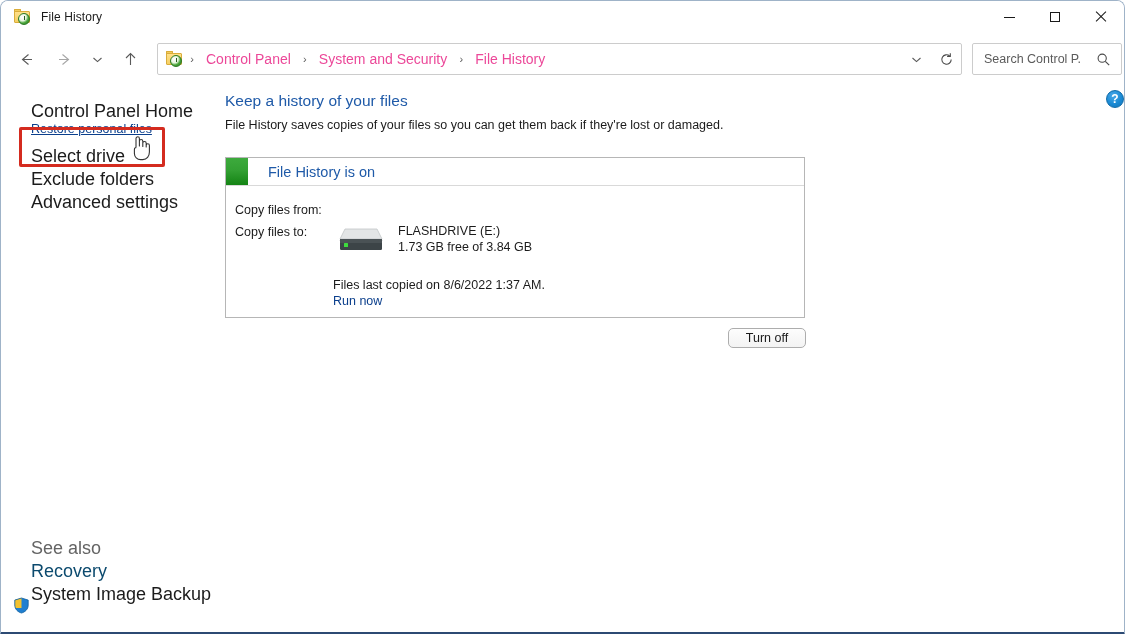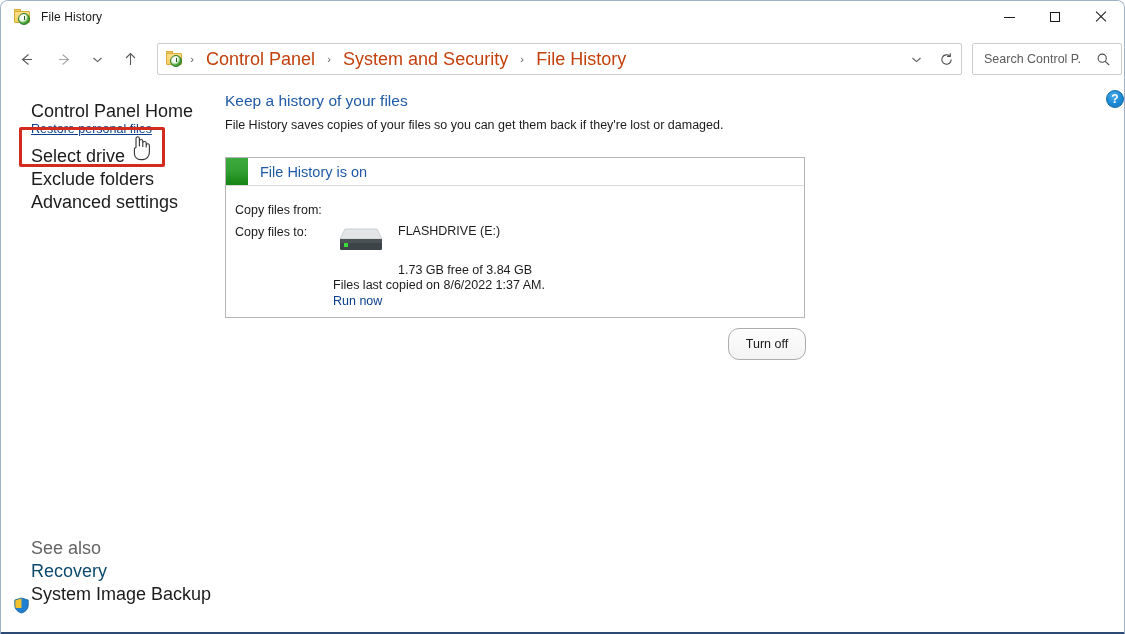--- a/index.html
+++ b/index.html
@@ -100,21 +100,21 @@
     flex: none;
     width: 805px; height: 32px;
     border: 1px solid #cccccc;
     background: #ffffff;
     display: flex; align-items: center;
     border-radius: 2px;
   }
   .addr-icon { margin-left: 8px; width: 18px; height: 18px; position: relative; flex: none; }
   .crumbs { display: flex; align-items: center; height: 100%; }
   .crumb {
-    font-size: 18px; color: #c2410c;
+    font-size: 14px; color: #ec4899;
     padding: 0 6px; height: 24px;
     display: flex; align-items: center; border-radius: 2px;
   }
   .crumb-sep {
     color: #5a5a5a; font-size: 11px;
     padding: 0 2px; display: flex; align-items: center;
     height: 24px; width: 16px; justify-content: center;
   }
   .addr-right { margin-left: auto; display: flex; align-items: center; height: 100%; }
   .addr-chevron, .addr-refresh {
@@ -208,44 +208,44 @@
   #status-header {
     position: relative; height: 28px;
     border-bottom: 1px solid #d9d9d9;
     display: flex; align-items: center;
   }
   #status-swatch {
     width: 22px; height: 27px; flex: none;
     background: linear-gradient(#3daa3d 0%, #33a033 45%, #148414 100%);
   }
   #status-title {
-    margin-left: 12px;
+    margin-left: 20px;
     font-size: 14.5px; color: #1f5aa8;
   }
   .panel-row { position: absolute; font-size: 12.5px; color: #1b1b1b; }
   #lbl-from { left: 9px; top: 45px; }
   #val-from { left: 107px; top: 45px; }
   #lbl-to   { left: 9px; top: 67px; }
 
   #drive-icon {
     position: absolute; left: 111px; top: 67px;
     width: 48px; height: 30px;
   }
   #drive-name { left: 172px; top: 66px; }
-  #drive-space { left: 172px; top: 82px; margin-top: 23px; }
+  #drive-space { left: 172px; top: 82px; }
   #last-copied { left: 107px; top: 120px; }
   #run-now {
     left: 107px; top: 136px;
     color: #0b3f8c;
   }
 
   #turnoff-btn {
     position: absolute; left: 505px; top: 243px;
-    width: 78px; height: 32px;
-    border: 1px solid #adadad; border-radius: 11px;
+    width: 78px; height: 20px;
+    border: 1px solid #adadad; border-radius: 5px;
     background: linear-gradient(#fdfdfd, #f3f3f3);
     font-family: "Liberation Sans", sans-serif;
     font-size: 12.5px; color: #1b1b1b;
     display: flex; align-items: center; justify-content: center;
   }
 
   #bottom-border {
     position: absolute; left: 0; bottom: 0;
     width: 1123px; height: 1px; background: #2c4a73;
   }

